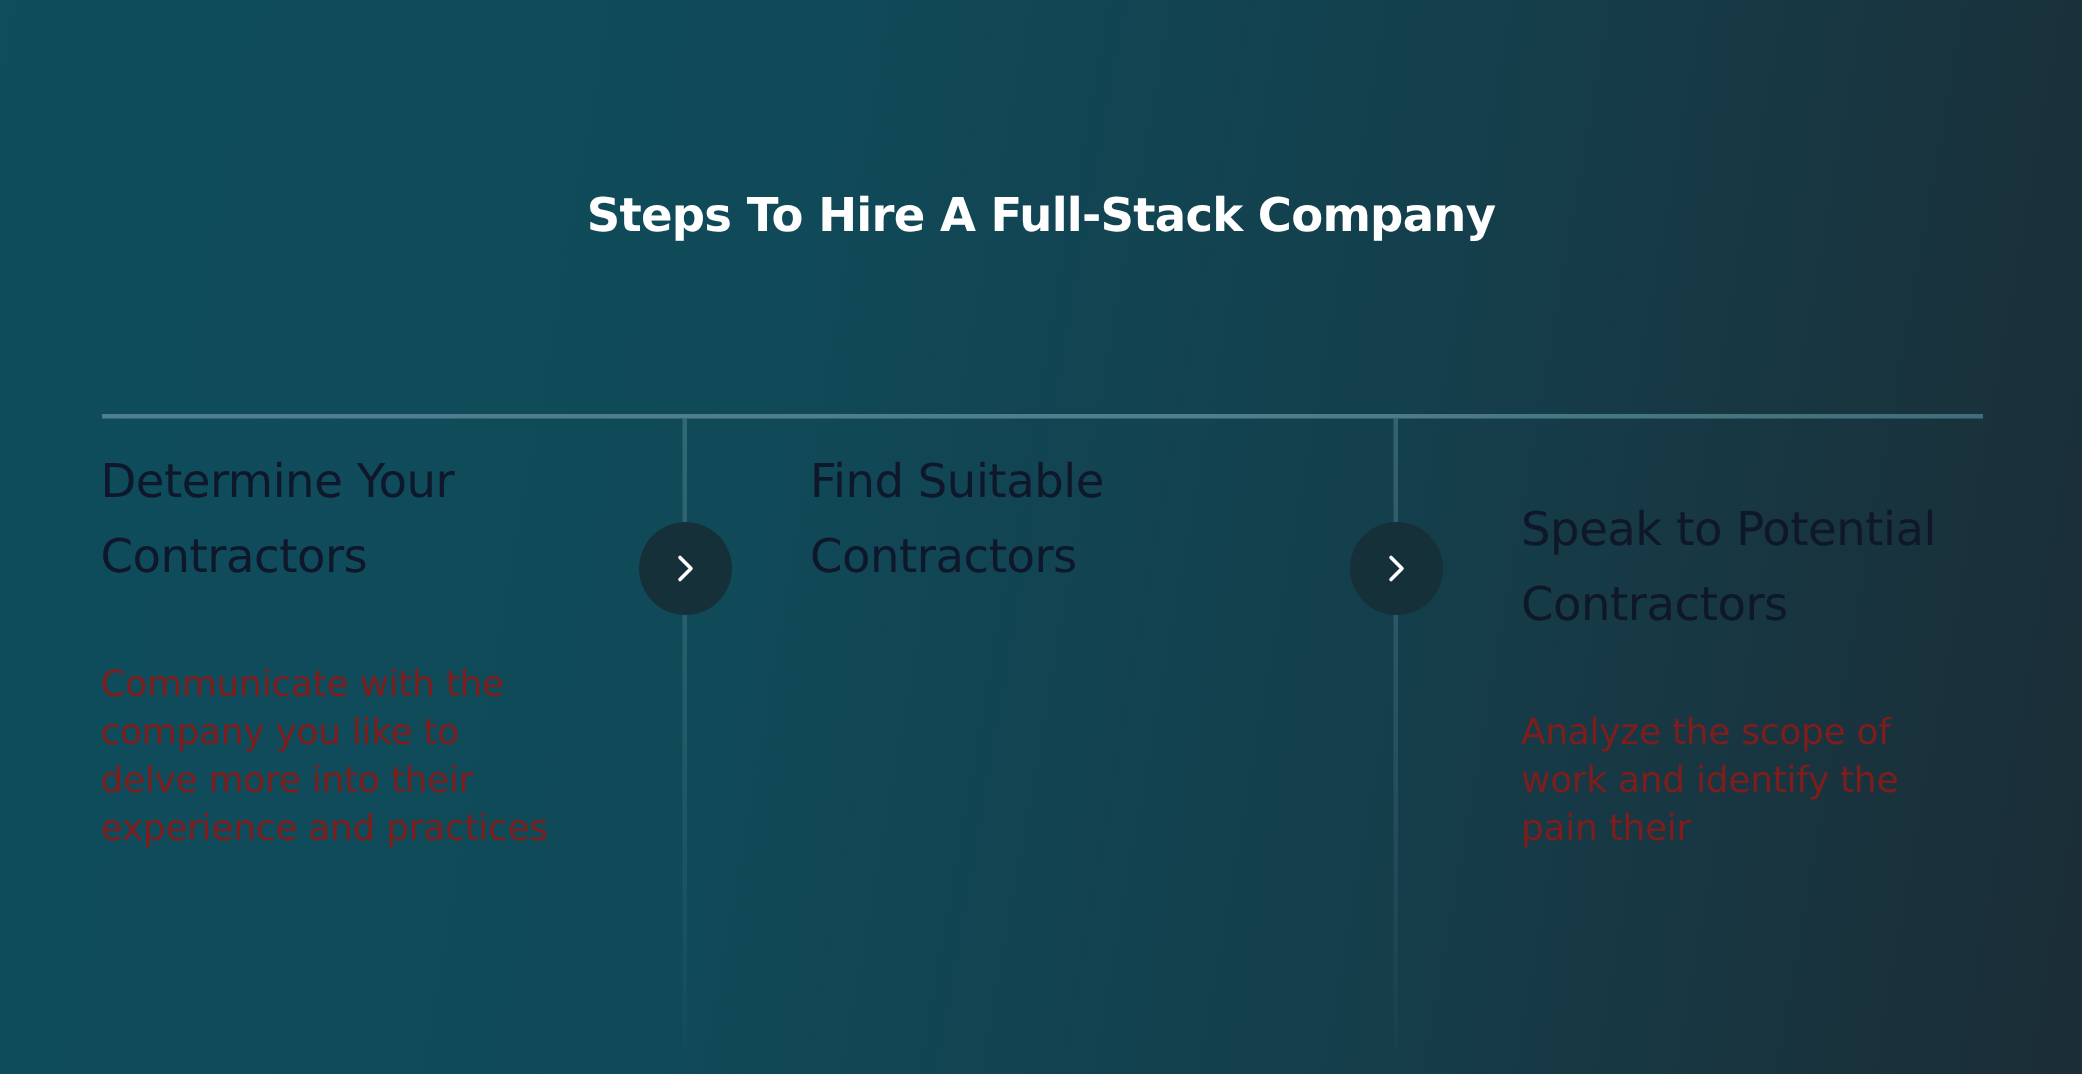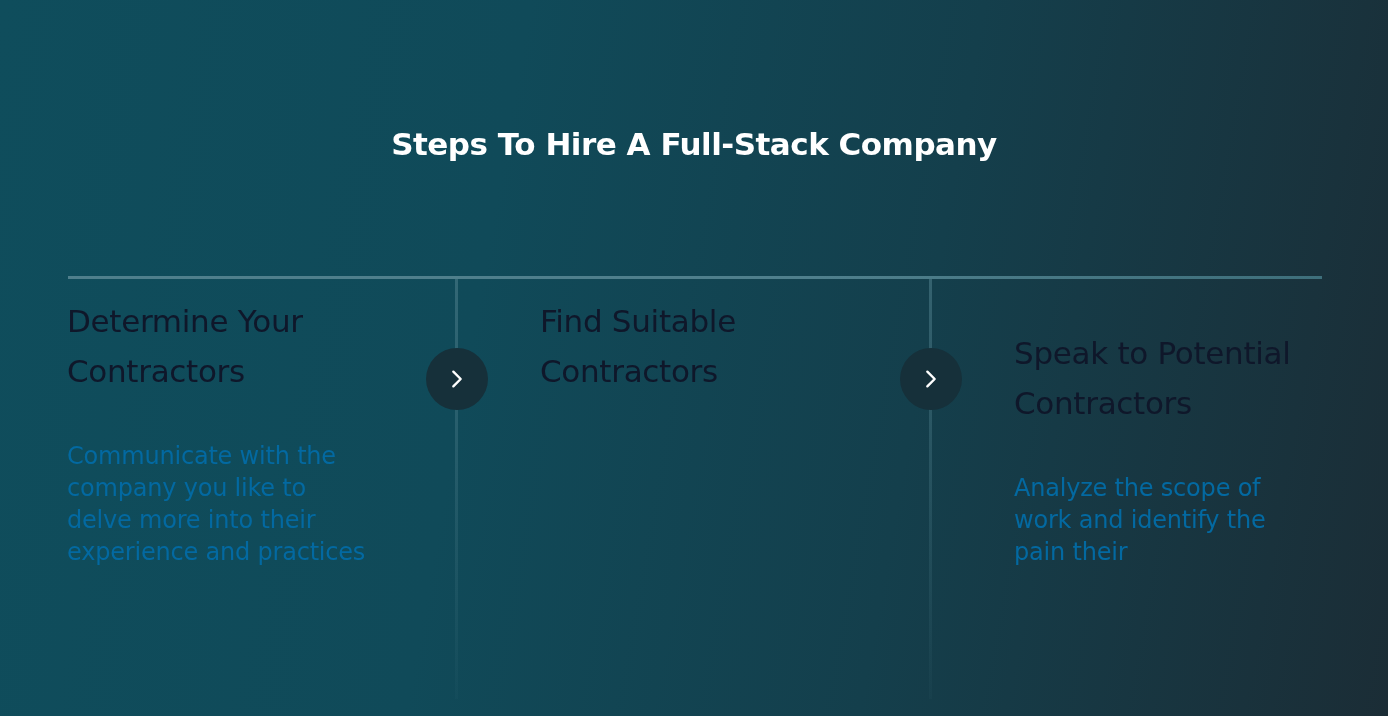--- a/index.html
+++ b/index.html
@@ -23,21 +23,21 @@
       background: linear-gradient(180deg, rgba(79,127,140,0.55) 0%, rgba(79,127,140,0.25) 60%, rgba(79,127,140,0.05) 100%);
     }
     .step {
       position: absolute; top: 296px; width: 330px;
     }
     .step-title {
       color: #0f172a; font-size: 31px; line-height: 50px; font-weight: normal;
       letter-spacing: -0.3px;
     }
     .step-desc {
-      margin-top: 44px; color: #0369a1; font-size: 24px; line-height: 32px;
+      margin-top: 44px; color: #7f1d1d; font-size: 24px; line-height: 32px;
       letter-spacing: -0.2px;
     }
     .arrow {
       position: absolute; top: 348px; width: 62px; height: 62px; border-radius: 50%;
       background: #16303a; display: flex; align-items: center; justify-content: center;
     }
     .arrow svg { width: 22px; height: 22px; }
   </style>
 </head>
 <body>

